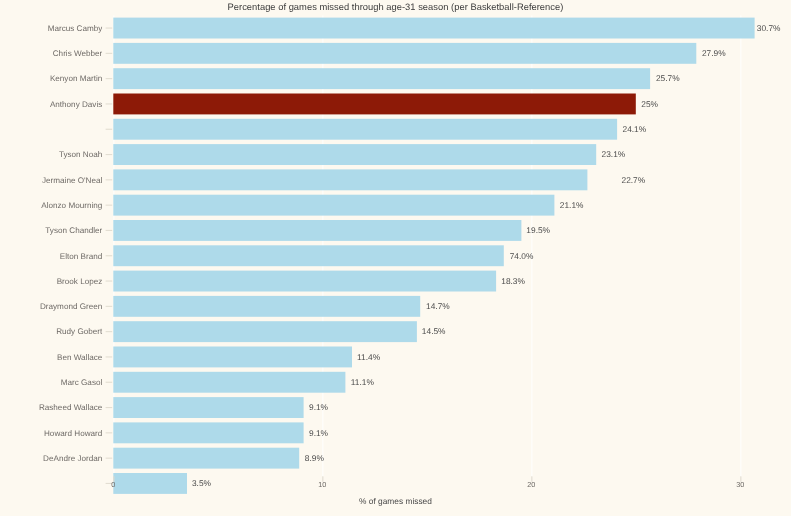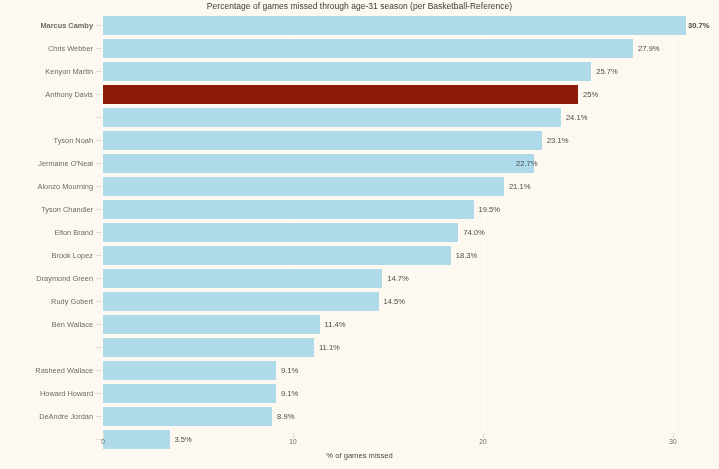--- a/index.html
+++ b/index.html
@@ -148,21 +148,21 @@
   <div id="plot-area">
     <div id="gridlines">
         <div class="gridline-v" style="left: 0px;"></div>
         <div class="gridline-v" style="left: 190px;"></div>
         <div class="gridline-v" style="left: 380px;"></div>
         <div class="gridline-v" style="left: 570px;"></div>
       </div>
   </div>
 
   <div id="rows">
-      <div class="row" style="top: 14px; font-weight: bold;">
+      <div class="row" style="top: 14px;">
         <div class="cat-label">Marcus Camby</div>
         <div class="tick-stub"></div>
         <div class="bar" style="width: 583.3px;"></div>
         <div class="bar-value" style="left: 688px;">30.7%</div>
       </div>
       <div class="row" style="top: 37px;">
         <div class="cat-label">Chris Webber</div>
         <div class="tick-stub"></div>
         <div class="bar" style="width: 530.1px;"></div>
         <div class="bar-value" style="left: 638.1px;">27.9%</div>
@@ -187,21 +187,21 @@
       <div class="row" style="top: 129px;">
         <div class="cat-label">Tyson Noah</div>
         <div class="tick-stub"></div>
         <div class="bar" style="width: 438.9px;"></div>
         <div class="bar-value" style="left: 546.9px;">23.1%</div>
       </div>
       <div class="row" style="top: 152px;">
         <div class="cat-label">Jermaine O'Neal</div>
         <div class="tick-stub"></div>
         <div class="bar" style="width: 431.3px;"></div>
-        <div class="bar-value" style="left: 516px;">22.7%</div>
+        <div class="bar-value" style="left: 565px;">22.7%</div>
       </div>
       <div class="row" style="top: 175px;">
         <div class="cat-label">Alonzo Mourning</div>
         <div class="tick-stub"></div>
         <div class="bar" style="width: 400.9px;"></div>
         <div class="bar-value" style="left: 508.9px;">21.1%</div>
       </div>
       <div class="row" style="top: 198px;">
         <div class="cat-label">Tyson Chandler</div>
         <div class="tick-stub"></div>
@@ -232,20 +232,21 @@
         <div class="bar" style="width: 275.5px;"></div>
         <div class="bar-value" style="left: 383.5px;">14.5%</div>
       </div>
       <div class="row" style="top: 313px;">
         <div class="cat-label">Ben Wallace</div>
         <div class="tick-stub"></div>
         <div class="bar" style="width: 216.6px;"></div>
         <div class="bar-value" style="left: 324.6px;">11.4%</div>
       </div>
       <div class="row" style="top: 336px;">
+        <div class="cat-label">Marc Gasol</div>
         <div class="tick-stub"></div>
         <div class="bar" style="width: 210.9px;"></div>
         <div class="bar-value" style="left: 318.9px;">11.1%</div>
       </div>
       <div class="row" style="top: 359px;">
         <div class="cat-label">Rasheed Wallace</div>
         <div class="tick-stub"></div>
         <div class="bar" style="width: 172.9px;"></div>
         <div class="bar-value" style="left: 280.9px;">9.1%</div>
       </div>

